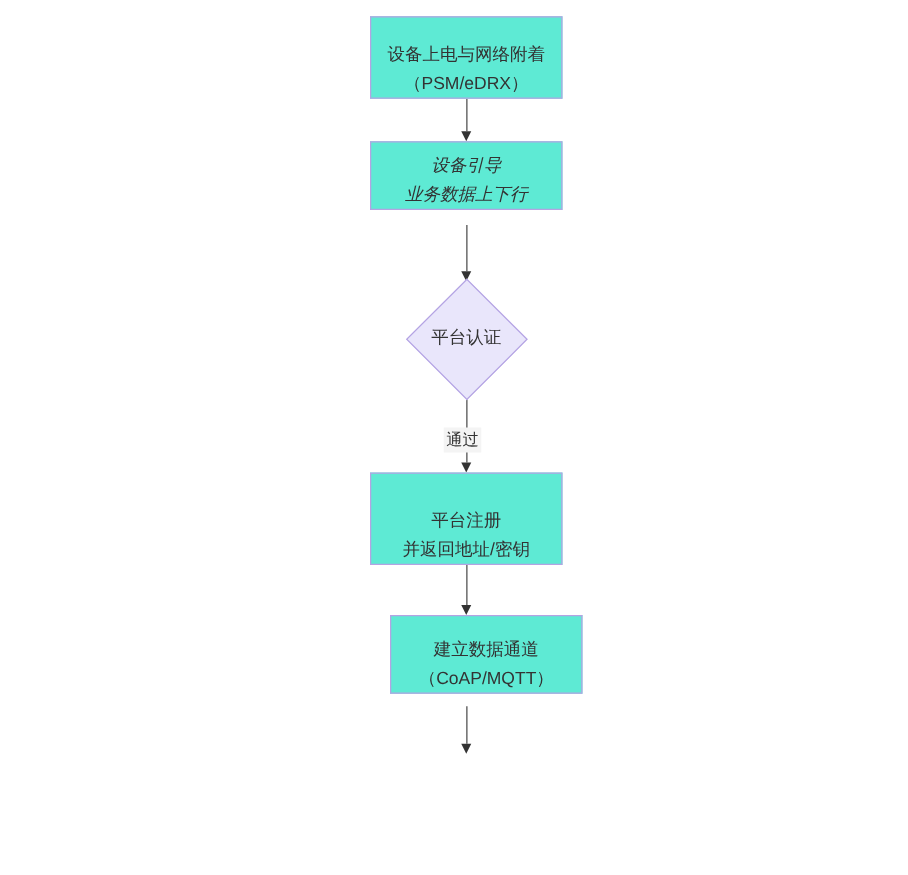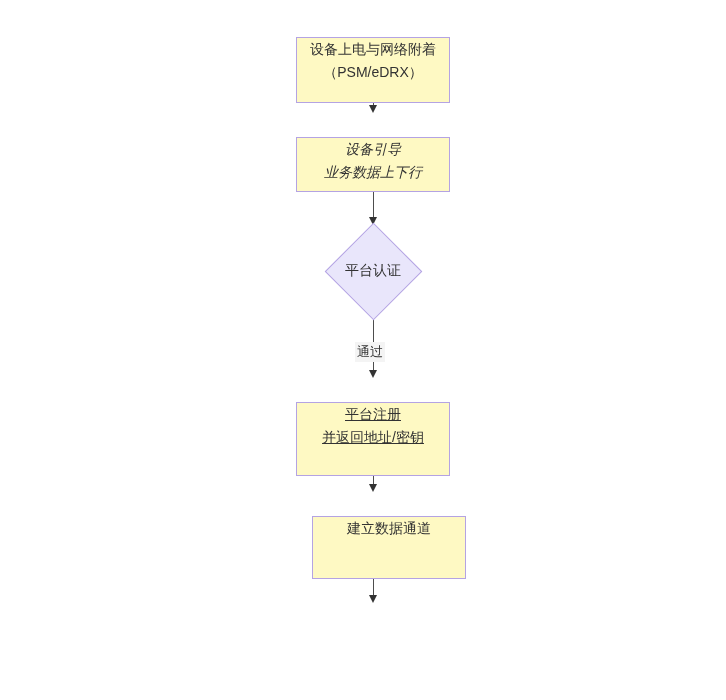--- a/index.html
+++ b/index.html
@@ -15,33 +15,32 @@
   }
   #flowchart-canvas {
     position: relative;
     width: 726px;
     height: 700px;
     background: #ffffff;
   }
   .node {
     position: absolute;
     box-sizing: border-box;
-    background: #fef9c3;
+    background: #5eead4;
     border: 1px solid #b4a3e3;
     display: flex;
     flex-direction: column;
     align-items: center;
-    justify-content: flex-start;
+    justify-content: flex-end;
     color: #333333;
     font-size: 14px;
     line-height: 23px;
     text-align: center;
     white-space: nowrap;
     z-index: 3;
-    margin-top: 24px;
   }
   .node .line2 {
     display: block;
   }
   .decision-wrap {
     position: absolute;
     z-index: 3;
     display: flex;
     align-items: center;
     justify-content: center;
@@ -130,32 +129,33 @@
     <div class="decision-shape"></div>
     <span class="decision-label">平台认证</span>
   </div>
 
   <div class="connector" style="left:373px; top:318px; height:60px;">
     <div class="conn-line" style="height:52px;"></div>
     <div class="conn-head" style="top:52px;"></div>
   </div>
   <div class="edge-label" style="left:355px; top:342px;">通过</div>
 
-  <div class="node" style="left:296px; top:378px; width:154px; height:74px;text-decoration:underline;">
+  <div class="node" style="left:296px; top:378px; width:154px; height:74px;">
     <span class="line1">平台注册</span>
     <span class="line2">并返回地址/密钥</span>
   </div>
 
   <div class="connector" style="left:373px; top:452px; height:40px;">
     <div class="conn-line" style="height:32px;"></div>
     <div class="conn-head" style="top:32px;"></div>
   </div>
 
   <div class="node" style="left:312px; top:492px; width:154px; height:63px;">
     <span class="line1">建立数据通道</span>
+    <span class="line2">（CoAP/MQTT）</span>
   </div>
 
   <div class="connector" style="left:373px; top:565px; height:38px;">
     <div class="conn-line" style="height:30px;"></div>
     <div class="conn-head" style="top:30px;"></div>
   </div>
 
 
 </div>
 

